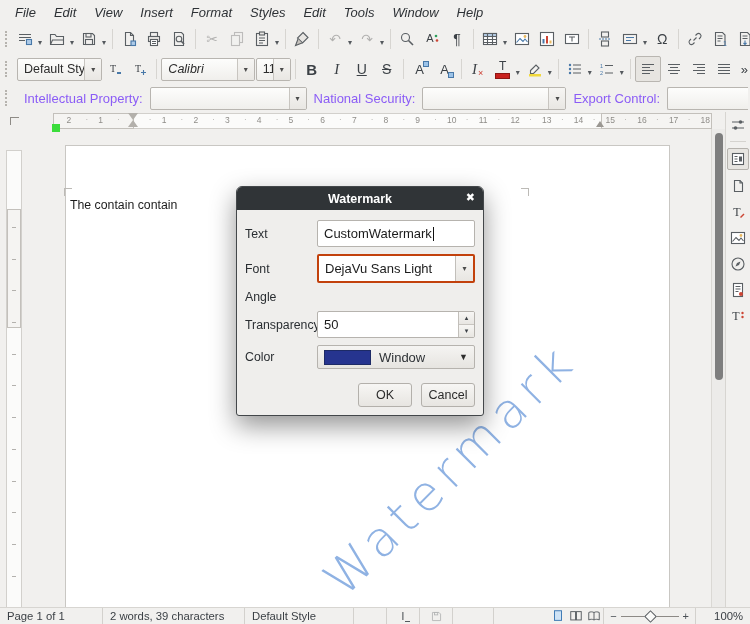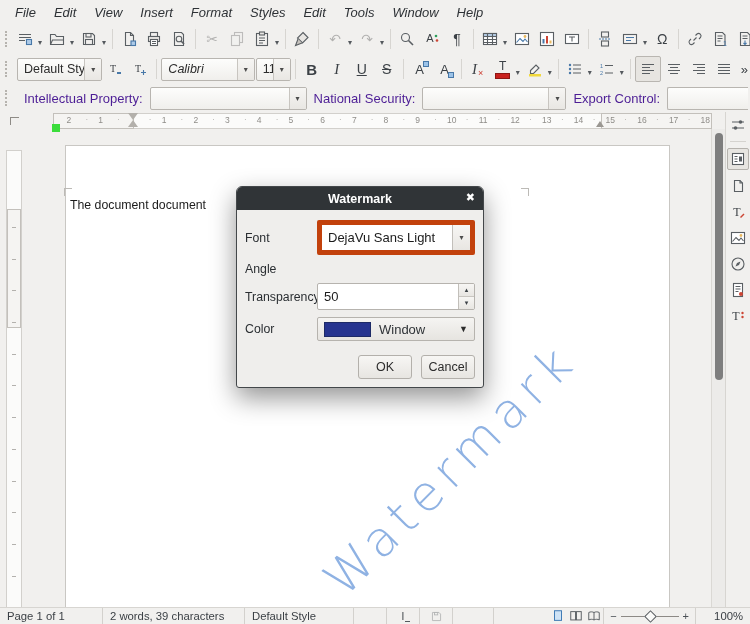--- a/index.html
+++ b/index.html
@@ -36,21 +36,21 @@
   
   .combo{height:21px;display:flex;align-items:center;background:linear-gradient(#fdfdfc,#f0efec);
     border:1px solid #b8b5b0;border-radius:2px;overflow:hidden;}
   .combo-text{flex:1;padding:0 6px;font-size:12.5px;white-space:nowrap;overflow:hidden;color:#2c2c2c;}
   .combo-text.fontname{font-style:italic;}
   .combo-arrow{width:16px;align-self:stretch;display:flex;align-items:center;justify-content:center;
     font-size:8px;color:#4c4c4c;border-left:1px solid #c8c5c0;background:linear-gradient(#f6f5f3,#e9e7e3);}
 
   
   .classbar{height:28px;display:flex;align-items:center;gap:7px;padding:0 2px;background:#f1f0ee;}
-  .classbar .lbl{white-space:nowrap;color:#4c1d95;}
+  .classbar .lbl{white-space:nowrap;color:#8b5cf6;}
   .classfield{flex:none;}
 
   
   .rulerH{position:absolute;top:112px;left:0;width:726px;height:17px;overflow:hidden;background:#f1f0ee;}
   .rulerH .rwhite{position:absolute;left:53px;top:1px;width:657px;height:14px;background:#fbfbfa;border:1px solid #d2d0cc;}
   .rulerH .rbox{position:absolute;top:1px;height:14px;border:1px solid #c3c0bb;background:#f5f4f2;}
   .rnum{position:absolute;top:3px;font-size:8.5px;color:#8f8d89;}
   .rdot{position:absolute;top:3px;font-size:8px;color:#b3b1ad;}
   .bowtie{position:absolute;left:128px;top:1px;width:0;height:0;border-left:5px solid transparent;border-right:5px solid transparent;border-top:7px solid #b3b0ab;}
   .bowtie2{position:absolute;left:128px;top:8px;width:0;height:0;border-left:5px solid transparent;border-right:5px solid transparent;border-bottom:7px solid #b3b0ab;}
@@ -102,21 +102,21 @@
   .dialog{position:absolute;left:236px;top:186px;width:246px;z-index:20;background:#efeeec;
     border:1px solid #43474a;border-radius:6px 6px 3px 3px;box-shadow:0 10px 26px rgba(0,0,0,.42);}
   .dlg-title{height:23px;background:#303437;border-radius:5px 5px 0 0;display:flex;align-items:center;justify-content:center;position:relative;}
   .dlg-title-text{color:#ffffff;font-weight:bold;font-size:12.5px;}
   .dlg-close{position:absolute;right:8px;top:4px;color:#ffffff;font-size:11px;}
   .dlg-body{padding:10px 8px 8px 8px;}
   .drow{display:flex;align-items:center;margin-bottom:7px;}
   .drow .dlabel{width:72px;font-size:12.3px;color:#2a2e32;flex:none;}
   .dinput{flex:1;height:25px;background:#ffffff;border:1px solid #b6b3ae;border-radius:2px;display:flex;align-items:center;padding:0 6px;font-size:13px;color:#1b1b1b;}
   .caret{display:inline-block;width:1px;height:14px;background:#111;margin-left:1px;}
-  .dcombo{flex:1;height:25px;background:#ffffff;border:5px solid #c2410c;border-radius:2px;display:flex;align-items:stretch;overflow:hidden;justify-content:flex-end;}
+  .dcombo{flex:1;height:25px;background:#ffffff;border:2px solid #c2410c;border-radius:2px;display:flex;align-items:stretch;overflow:hidden;justify-content:flex-end;}
   .dcombo-text{flex:1;display:flex;align-items:center;padding:0 6px;font-size:13px;color:#1b1b1b;}
   .dcombo-btn{width:17px;display:flex;align-items:center;justify-content:center;font-size:8px;color:#4c4c4c;
     border-left:1px solid #c2bfba;background:linear-gradient(#f7f6f4,#e8e6e2);}
   .dspin{flex:1;height:25px;background:#ffffff;border:1px solid #b6b3ae;border-radius:2px;display:flex;align-items:stretch;overflow:hidden;}
   .dspin-val{flex:1;display:flex;align-items:center;padding:0 6px;font-size:13px;color:#1b1b1b;}
   .spincol{width:15px;display:flex;flex-direction:column;border-left:1px solid #c2bfba;}
   .spincol span{flex:1;display:flex;align-items:center;justify-content:center;font-size:7px;color:#3c4146;background:linear-gradient(#f7f6f4,#e8e6e2);}
   .spincol span:first-child{border-bottom:1px solid #c8c5c0;}
   .dcolor{flex:1;height:22px;border:1px solid #b6b3ae;border-radius:2px;display:flex;align-items:center;gap:8px;padding:0 6px;
     background:linear-gradient(#f5f4f2,#e6e4e0);}
@@ -546,21 +546,21 @@
         <div class="vtick" style="top: 298px;"></div>
         <div class="vtick" style="top: 330px;"></div>
         <div class="vtick" style="top: 361px;"></div>
         <div class="vtick" style="top: 393px;"></div>
         <div class="vtick" style="top: 425px;"></div>
         <div class="vtick" style="top: 456px;"></div>
       </div>
     <div class="page"></div>
     <span class="corner tl"></span>
     <span class="corner tr"></span>
-    <div class="doctext">The document document</div>
+    <div class="doctext">The contain contain</div>
     <div class="watermark" id="wmText" style="color: rgb(143, 178, 227);">Watermark</div>
     <div class="vscroll">
       <div class="vthumb"></div>
     </div>
   </div>
 
   <div class="sidebar" id="sidebarEl">
       <div class="sbtn">
         <span class="svgicon">
           <svg viewBox="0 0 16 16" width="16" height="16" stroke="#5a5f63" fill="none" stroke-width="1.1">
@@ -686,20 +686,27 @@
         <span>100%</span>
       </div>
   </div>
 
   <div class="dialog">
     <div class="dlg-title">
       <span class="dlg-title-text">Watermark</span>
       <span class="dlg-close">✖</span>
     </div>
     <div class="dlg-body">
+      <div class="drow">
+        <span class="dlabel">Text</span>
+        <div class="dinput">
+          <span>CustomWatermark</span>
+            <span class="caret"></span>
+        </div>
+      </div>
       <div class="drow">
         <span class="dlabel">Font</span>
         <div class="dcombo">
           <span class="dcombo-text">DejaVu Sans Light</span>
           <span class="dcombo-btn">▾</span>
         </div>
       </div>
       <div class="drow">
         <span class="dlabel">Angle</span>
       </div>

